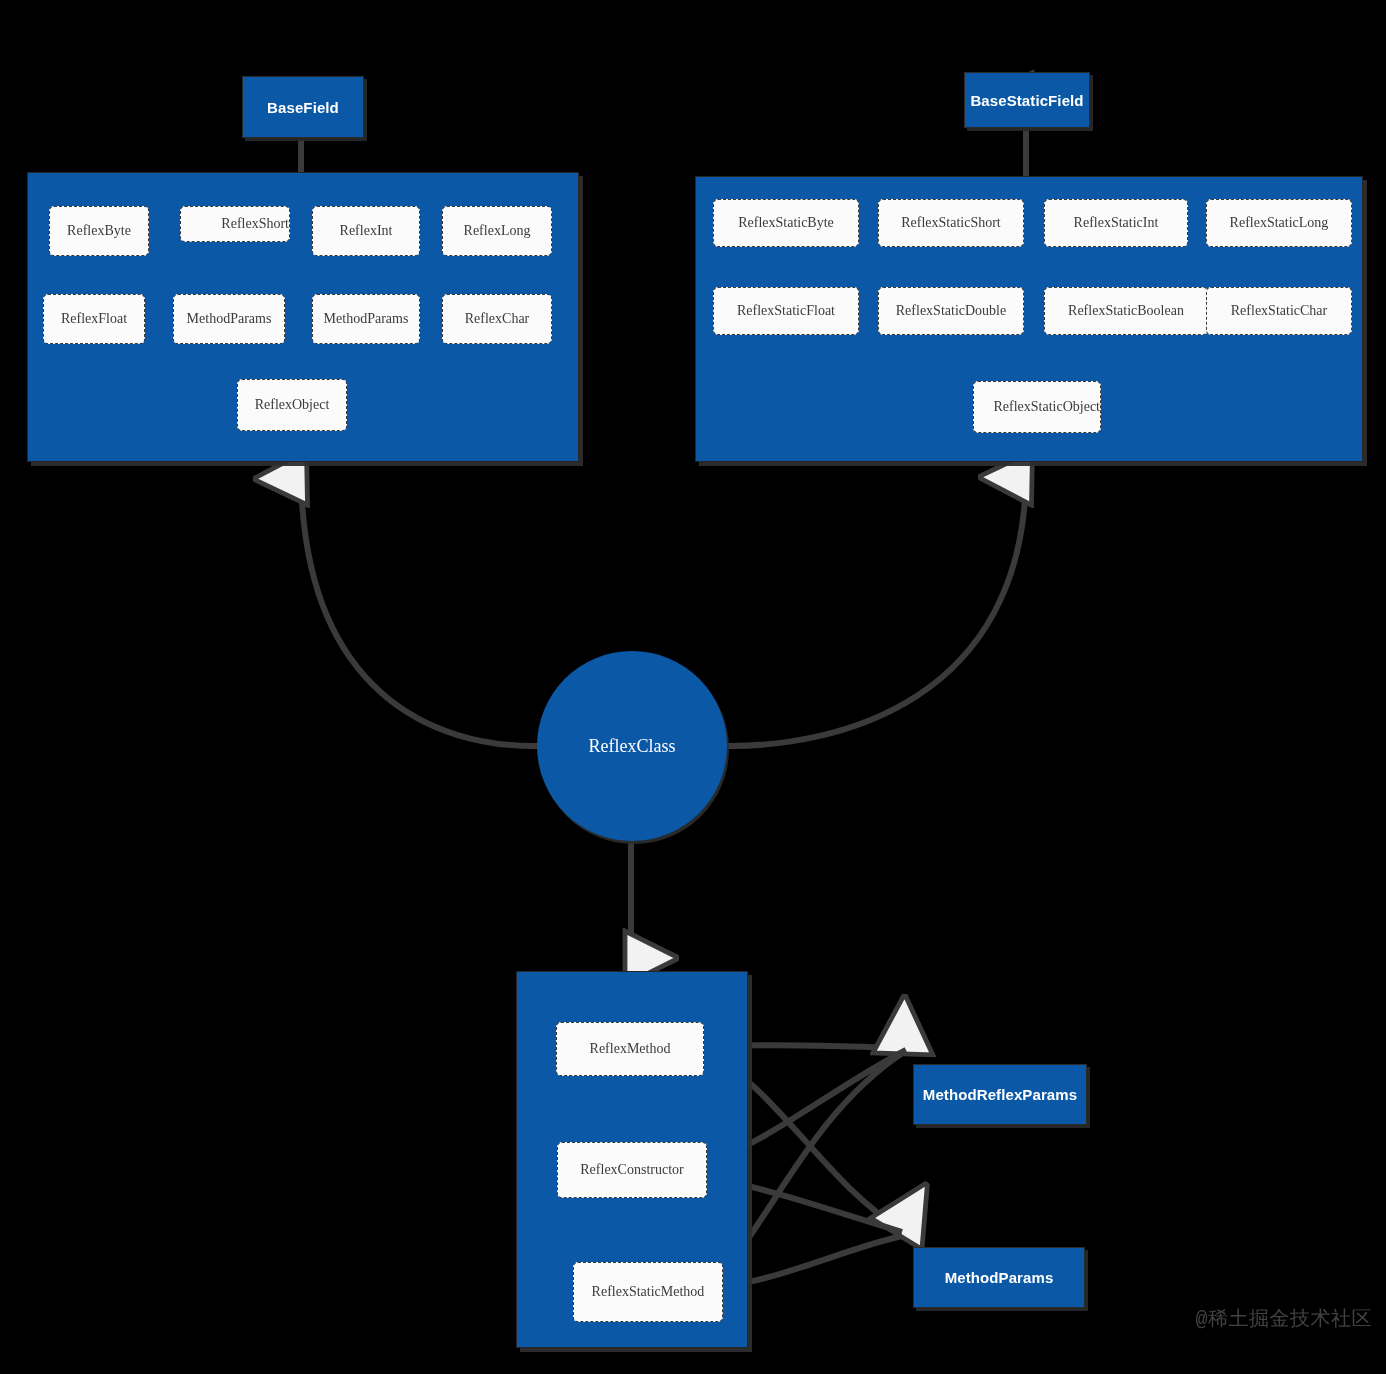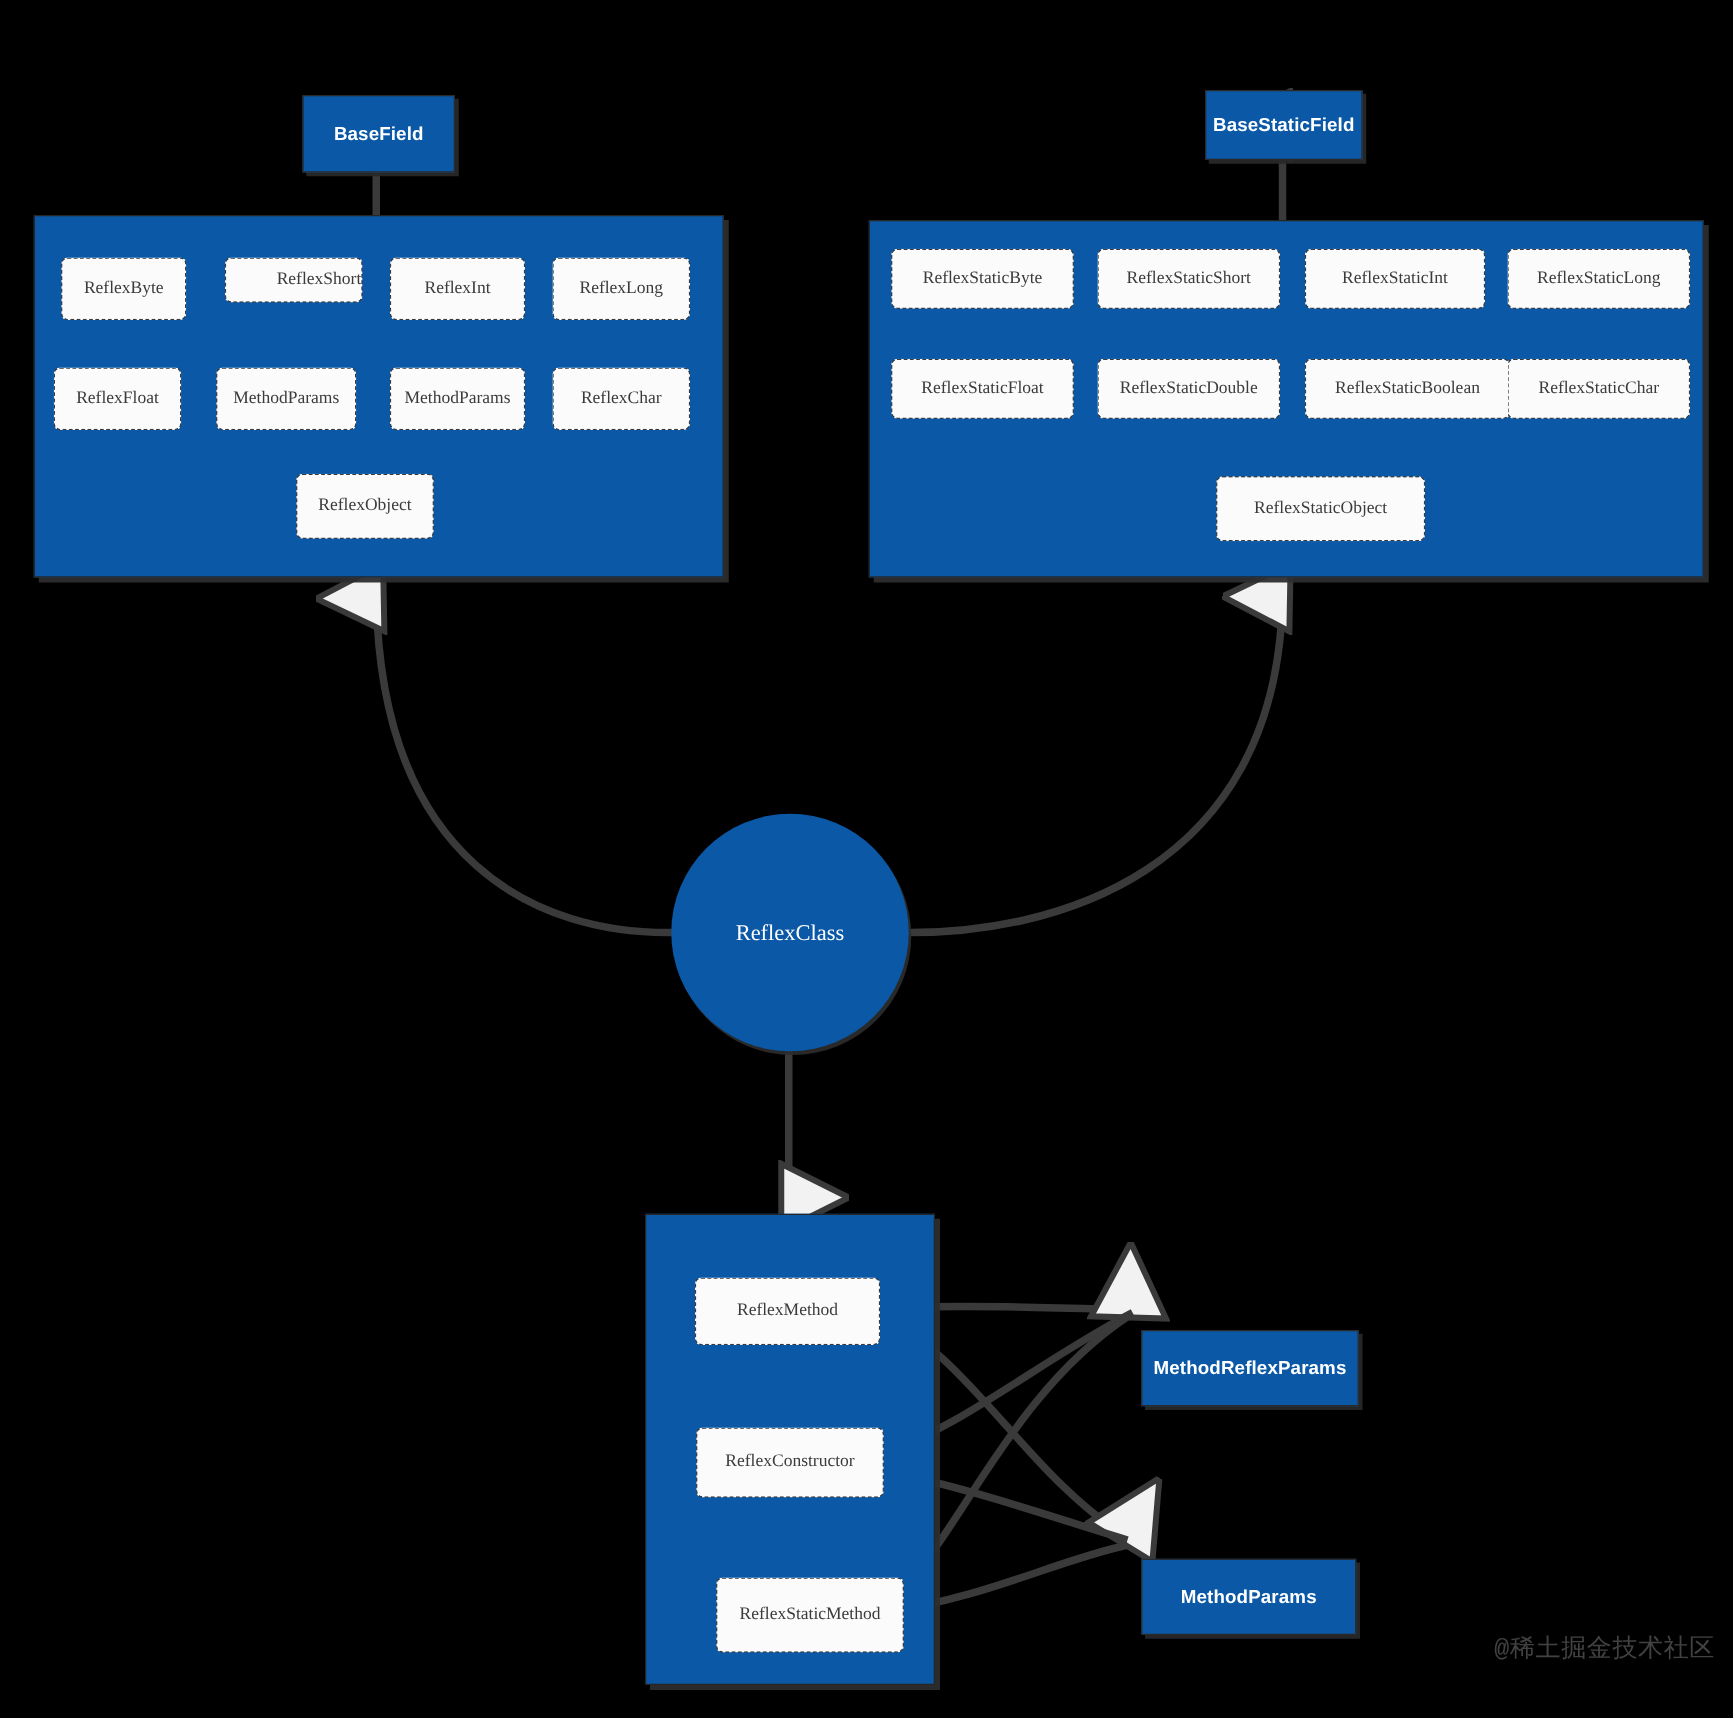--- a/index.html
+++ b/index.html
@@ -193,21 +193,21 @@
     <div class="leaf" style="left:182px; top:110px; width:146px; height:48px;">
       <span>ReflexStaticDouble</span>
     </div>
     <div class="leaf" style="left:348px; top:110px; width:164px; height:48px;">
       <span>ReflexStaticBoolean</span>
     </div>
     <div class="leaf" style="left:510px; top:110px; width:146px; height:48px;">
       <span>ReflexStaticChar</span>
     </div>
 
-    <div class="leaf" style="left:277px; top:204px; width:167px; height:52px;">
+    <div class="leaf" style="left:277px; top:204px; width:128px; height:52px;justify-content:flex-end;">
       <span>ReflexStaticObject</span>
     </div>
   </div>
 
   <div class="circle" style="left:537px; top:651px; width:190px; height:190px;">
     <span>ReflexClass</span>
   </div>
 
   <div class="group" style="left:516px; top:971px; width:232px; height:377px;">
     <div class="leaf" style="left:39px; top:50px; width:148px; height:54px;">

